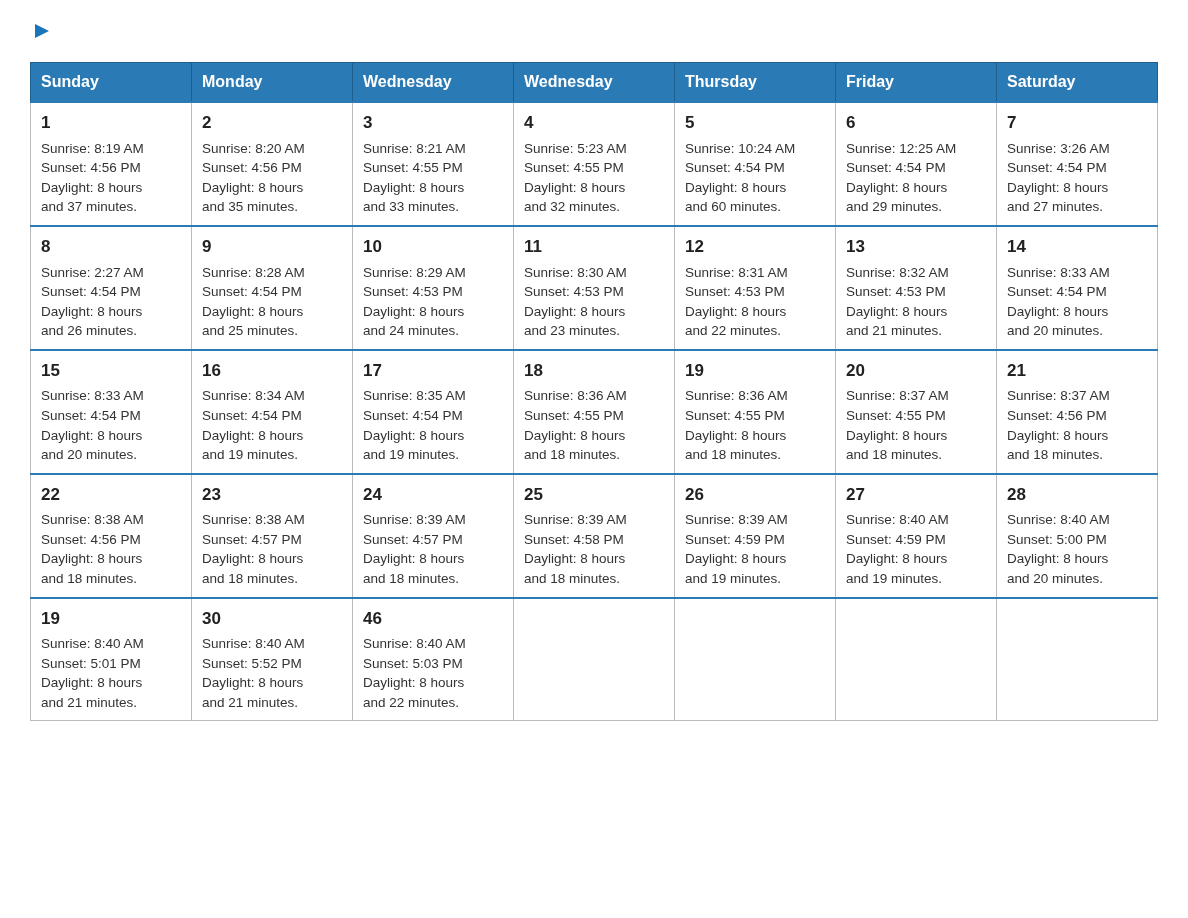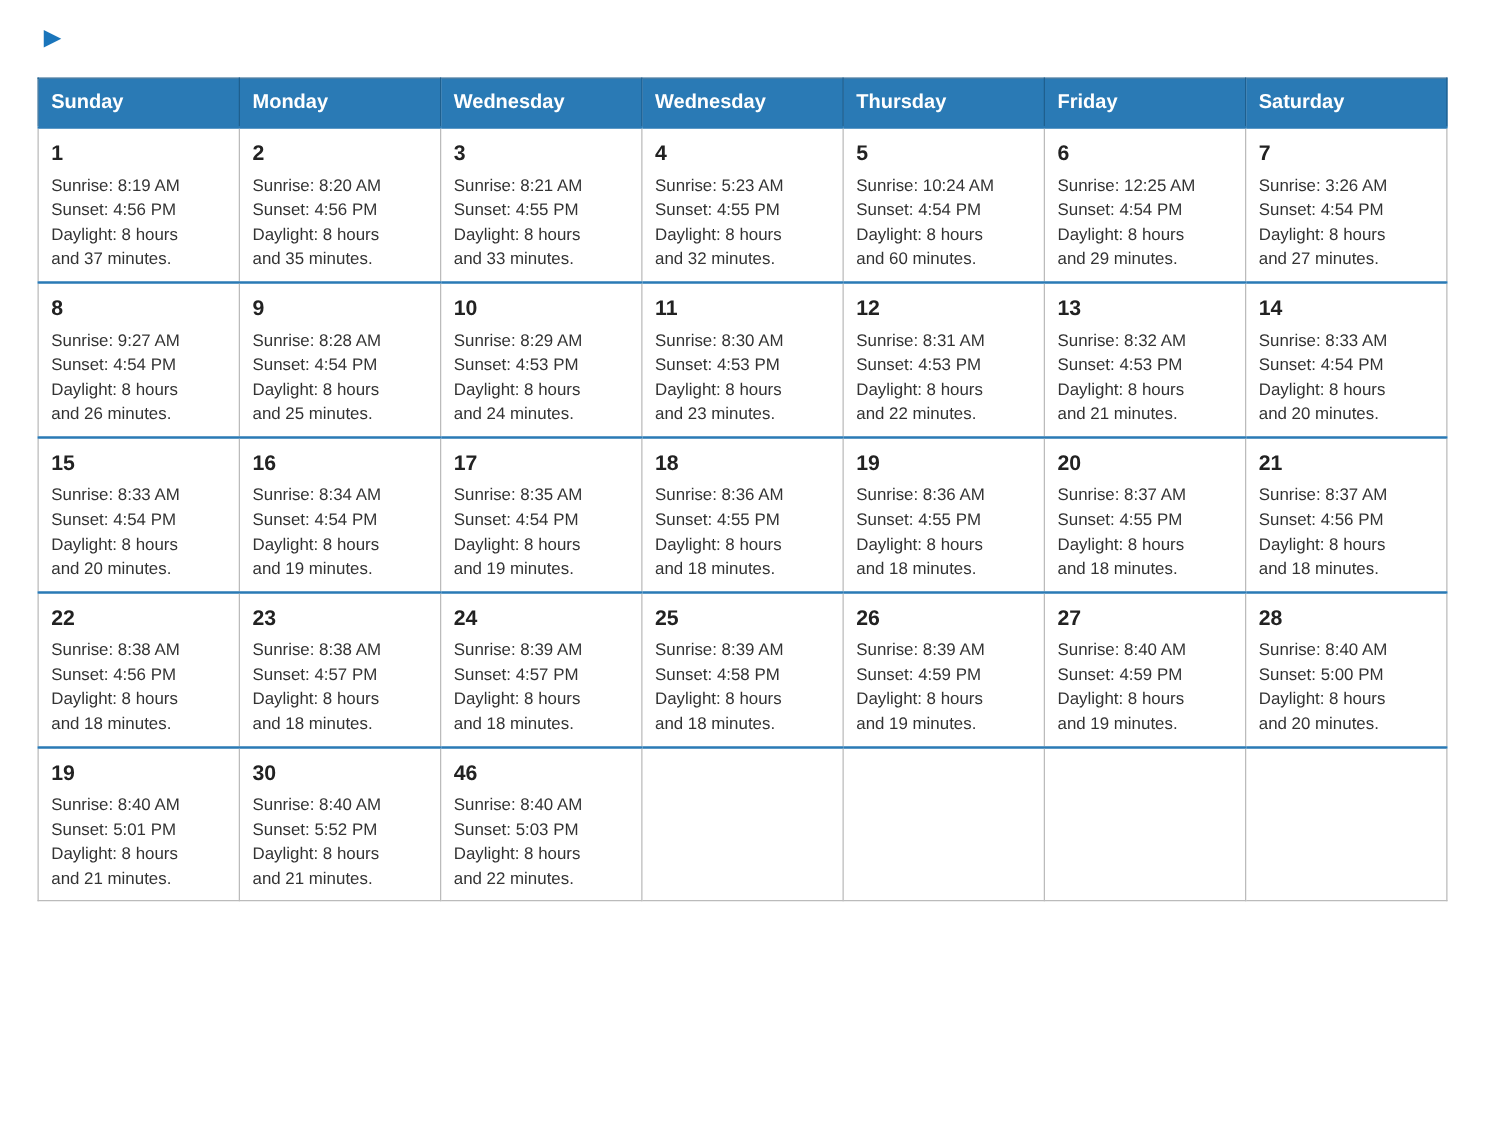--- a/index.html
+++ b/index.html
@@ -129,21 +129,21 @@
   <tr class="week-row">
         <td><span class="day-num">1</span><span>Sunrise: 8:19 AM</span><br><span>Sunset: 4:56 PM</span><br><span>Daylight: 8 hours</span><br><span>and 37 minutes.</span></td>
         <td><span class="day-num">2</span><span>Sunrise: 8:20 AM</span><br><span>Sunset: 4:56 PM</span><br><span>Daylight: 8 hours</span><br><span>and 35 minutes.</span></td>
         <td><span class="day-num">3</span><span>Sunrise: 8:21 AM</span><br><span>Sunset: 4:55 PM</span><br><span>Daylight: 8 hours</span><br><span>and 33 minutes.</span></td>
         <td><span class="day-num">4</span><span>Sunrise: 5:23 AM</span><br><span>Sunset: 4:55 PM</span><br><span>Daylight: 8 hours</span><br><span>and 32 minutes.</span></td>
         <td><span class="day-num">5</span><span>Sunrise: 10:24 AM</span><br><span>Sunset: 4:54 PM</span><br><span>Daylight: 8 hours</span><br><span>and 60 minutes.</span></td>
         <td><span class="day-num">6</span><span>Sunrise: 12:25 AM</span><br><span>Sunset: 4:54 PM</span><br><span>Daylight: 8 hours</span><br><span>and 29 minutes.</span></td>
         <td><span class="day-num">7</span><span>Sunrise: 3:26 AM</span><br><span>Sunset: 4:54 PM</span><br><span>Daylight: 8 hours</span><br><span>and 27 minutes.</span></td>
       </tr>
       <tr class="week-row">
-        <td><span class="day-num">8</span><span>Sunrise: 9:27 AM</span><br><span>Sunset: 4:54 PM</span><br><span>Daylight: 8 hours</span><br><span>and 26 minutes.</span></td>
+        <td><span class="day-num">8</span><span>Sunrise: 2:27 AM</span><br><span>Sunset: 4:54 PM</span><br><span>Daylight: 8 hours</span><br><span>and 26 minutes.</span></td>
         <td><span class="day-num">9</span><span>Sunrise: 8:28 AM</span><br><span>Sunset: 4:54 PM</span><br><span>Daylight: 8 hours</span><br><span>and 25 minutes.</span></td>
         <td><span class="day-num">10</span><span>Sunrise: 8:29 AM</span><br><span>Sunset: 4:53 PM</span><br><span>Daylight: 8 hours</span><br><span>and 24 minutes.</span></td>
         <td><span class="day-num">11</span><span>Sunrise: 8:30 AM</span><br><span>Sunset: 4:53 PM</span><br><span>Daylight: 8 hours</span><br><span>and 23 minutes.</span></td>
         <td><span class="day-num">12</span><span>Sunrise: 8:31 AM</span><br><span>Sunset: 4:53 PM</span><br><span>Daylight: 8 hours</span><br><span>and 22 minutes.</span></td>
         <td><span class="day-num">13</span><span>Sunrise: 8:32 AM</span><br><span>Sunset: 4:53 PM</span><br><span>Daylight: 8 hours</span><br><span>and 21 minutes.</span></td>
         <td><span class="day-num">14</span><span>Sunrise: 8:33 AM</span><br><span>Sunset: 4:54 PM</span><br><span>Daylight: 8 hours</span><br><span>and 20 minutes.</span></td>
       </tr>
       <tr class="week-row">
         <td><span class="day-num">15</span><span>Sunrise: 8:33 AM</span><br><span>Sunset: 4:54 PM</span><br><span>Daylight: 8 hours</span><br><span>and 20 minutes.</span></td>
         <td><span class="day-num">16</span><span>Sunrise: 8:34 AM</span><br><span>Sunset: 4:54 PM</span><br><span>Daylight: 8 hours</span><br><span>and 19 minutes.</span></td>

